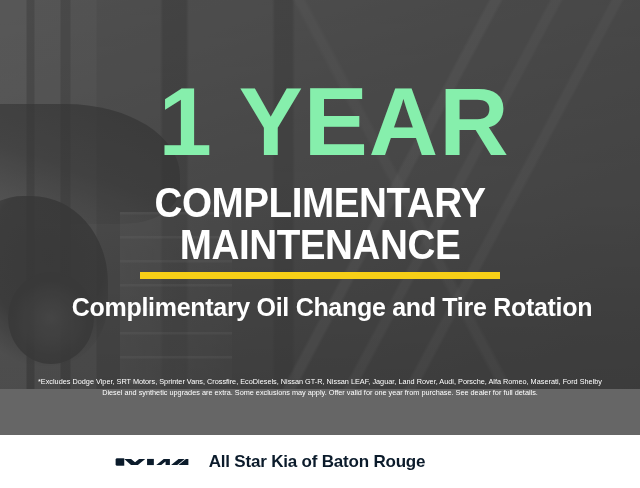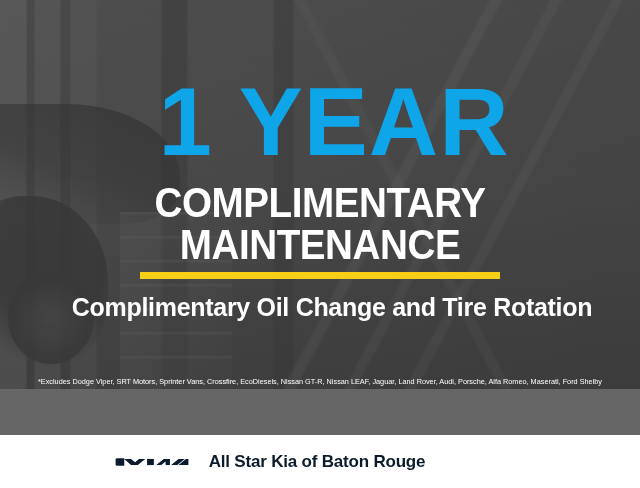--- a/index.html
+++ b/index.html
@@ -129,21 +129,21 @@
     position: absolute;
     inset: 0;
     text-align: center;
   }
 
   .headline-year {
     position: absolute;
     top: 74px;
     left: 0;
     right: 0;
-    color: #0ea5e9;
+    color: #86efac;
     font-size: 96px;
     line-height: 96px;
     font-weight: bold;
     letter-spacing: 1px;
     white-space: nowrap;
     padding-left: 28px;
   }
 
   .headline-sub1,
   .headline-sub2 {
@@ -246,20 +246,21 @@
 
       <div class="headline-sub2">MAINTENANCE</div>
 
       <div class="divider"></div>
 
       <div class="tagline-1">Complimentary Oil Change and Tire Rotation</div>
 
 
       <div class="disclaimer">
         <div>*Excludes Dodge Viper, SRT Motors, Sprinter Vans, Crossfire, EcoDiesels, Nissan GT-R, Nissan LEAF, Jaguar, Land Rover, Audi, Porsche, Alfa Romeo, Maserati, Ford Shelby</div>
+        <div>Diesel and synthetic upgrades are extra. Some exclusions may apply. Offer valid for one year from purchase. See dealer for full details.</div>
       </div>
 
     </div>
   </div>
 
   <div class="footer">
 
     <svg class="kia-logo" viewBox="0 0 240 64" aria-hidden="true">
       <path fill="#0b1b2b" d="M4 20 L30 20 L30 44 L4 44 Z M4 20"></path>
       <path fill="#0b1b2b" d="M2 22 L26 22 L26 42 L2 42 Z"></path>

